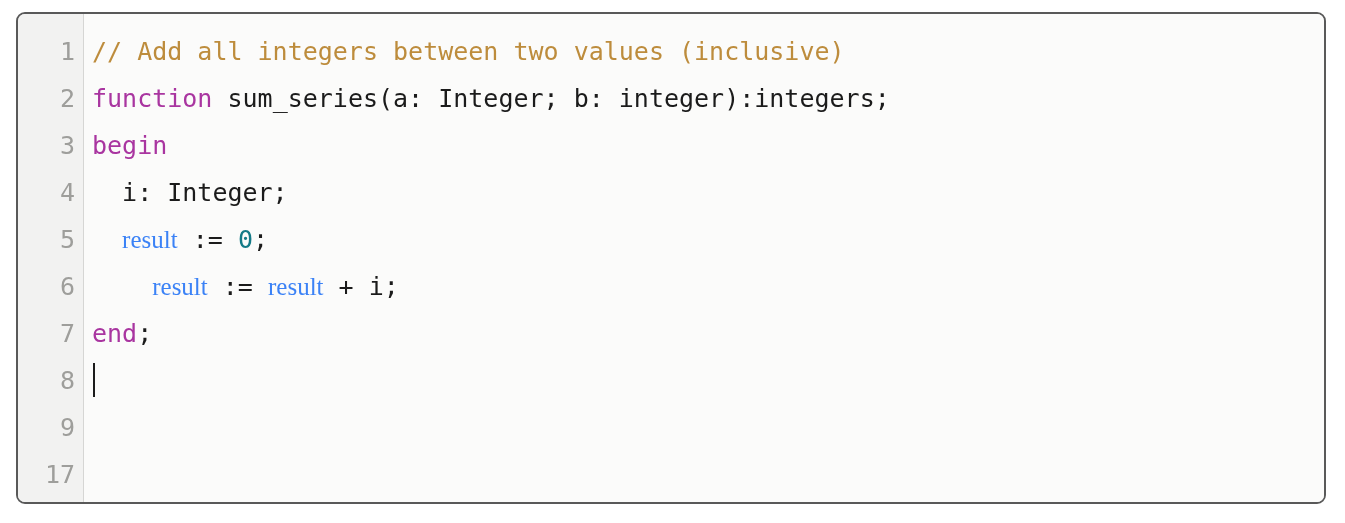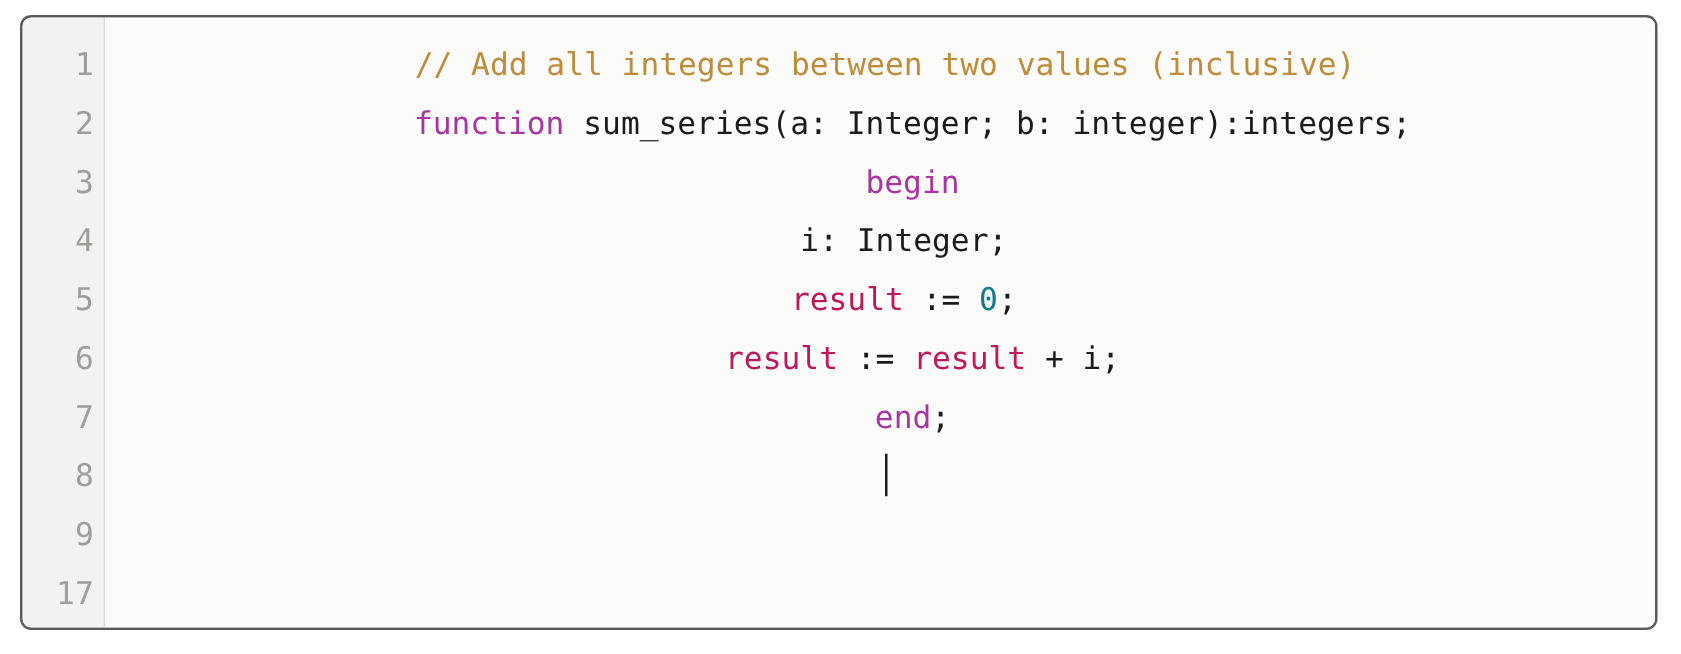--- a/index.html
+++ b/index.html
@@ -62,27 +62,26 @@
     overflow: hidden;
   }
 
   .code-line {
     height: 47px;
     line-height: 47px;
     font-size: 25px;
     white-space: pre;
     color: #1b1b1b;
     letter-spacing: 0px;
-    text-align: center;
   }
 
   
   .tok-comment  { color: #bd8c3c; }
-  .tok-keyword  { color: #a935a0; margin-left: 44px; }
-  .tok-builtin  { color: #be185d; }
+  .tok-keyword  { color: #a935a0; }
+  .tok-builtin  { color: #3b82f6; font-family: Liberation Serif, serif; }
   .tok-plain    { color: #1b1b1b; }
   .tok-number   { color: #147a87; }
 
   
   .caret {
     display: inline-block;
     width: 2px;
     height: 34px;
     background: #1b1b1b;
     vertical-align: -8px;

